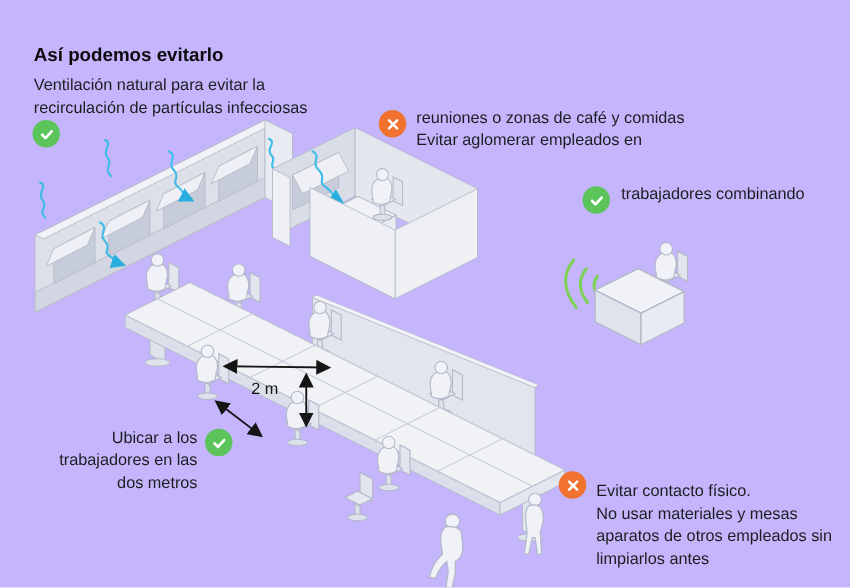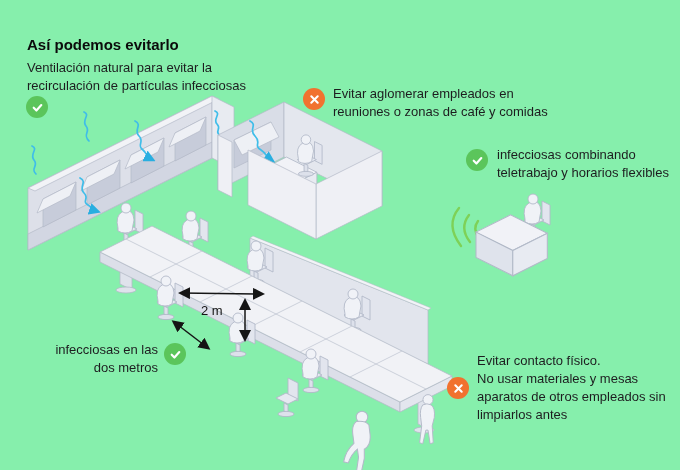--- a/index.html
+++ b/index.html
@@ -1,16 +1,16 @@
 <!DOCTYPE html>
 <html><head>
 <meta charset="utf-8">
 <style>
   html,body{margin:0;padding:0;background:#fff;}
-  .stage{position:relative;width:680px;height:470px;background:#86efac;overflow:hidden;
+  .stage{position:relative;width:680px;height:470px;background:#c4b5fd;overflow:hidden;
          font-family:"Liberation Sans",sans-serif;color:#1d1d1f;}
   .scene{position:absolute;left:0;top:0;}
   .title{position:absolute;left:27px;top:26px;font-size:15px;font-weight:bold;color:#0b0b0b;}
   .txt{position:absolute;font-size:13px;line-height:18px;color:#1d1d1f;}
   .txt .ln{white-space:nowrap;}
   .txt.right{text-align:right;}
   .badge{position:absolute;width:22px;height:22px;border-radius:50%;
          display:flex;align-items:center;justify-content:center;}
   .badge.green{background:#5bc55b;}
   .badge.orange{background:#f1722f;}
@@ -179,51 +179,51 @@
         <path d="M5 12.5l5 5 9-10" stroke="#fff" stroke-width="4" fill="none" stroke-linecap="round" stroke-linejoin="round"></path>
       </svg>
   </div>
 
   <div class="badge orange" style="left:303px;top:88px;">
     <svg width="11" height="11" viewBox="0 0 24 24">
         <path d="M5 5l14 14M19 5L5 19" stroke="#fff" stroke-width="4.5" stroke-linecap="round"></path>
       </svg>
   </div>
   <div class="txt" style="left:333px;top:85px;">
+    <div class="ln">reuniones o zonas de café y comidas</div>
     <div class="ln">Evitar aglomerar empleados en</div>
-    <div class="ln">reuniones o zonas de café y comidas</div>
   </div>
 
   <div class="badge green" style="left:466px;top:149px;">
     <svg width="13" height="13" viewBox="0 0 24 24">
         <path d="M5 12.5l5 5 9-10" stroke="#fff" stroke-width="4" fill="none" stroke-linecap="round" stroke-linejoin="round"></path>
       </svg>
   </div>
   <div class="txt" style="left:497px;top:146px;">
-    <div class="ln">infecciosas combinando</div>
-    <div class="ln">teletrabajo y horarios flexibles</div>
+    <div class="ln">trabajadores combinando</div>
   </div>
 
   <span class="dist" style="left:201px;top:303px;text-align:center;">2 m</span>
 
   <div class="txt right" style="left:20px;top:341px;width:138px;">
-    <div class="ln">infecciosas en las</div>
+    <div class="ln">Ubicar a los</div>
+    <div class="ln">trabajadores en las</div>
     <div class="ln">dos metros</div>
   </div>
   <div class="badge green" style="left:164px;top:343px;">
     <svg width="13" height="13" viewBox="0 0 24 24">
         <path d="M5 12.5l5 5 9-10" stroke="#fff" stroke-width="4" fill="none" stroke-linecap="round" stroke-linejoin="round"></path>
       </svg>
   </div>
 
   <div class="badge orange" style="left:447px;top:377px;">
     <svg width="11" height="11" viewBox="0 0 24 24">
         <path d="M5 5l14 14M19 5L5 19" stroke="#fff" stroke-width="4.5" stroke-linecap="round"></path>
       </svg>
   </div>
-  <div class="txt" style="left:477px;top:352px;">
+  <div class="txt" style="left:477px;top:384px;">
     <div class="ln">Evitar contacto físico.</div>
     <div class="ln">No usar materiales y mesas</div>
     <div class="ln">aparatos de otros empleados sin</div>
     <div class="ln">limpiarlos antes</div>
   </div>
 
 </div>
 
 </body></html>

